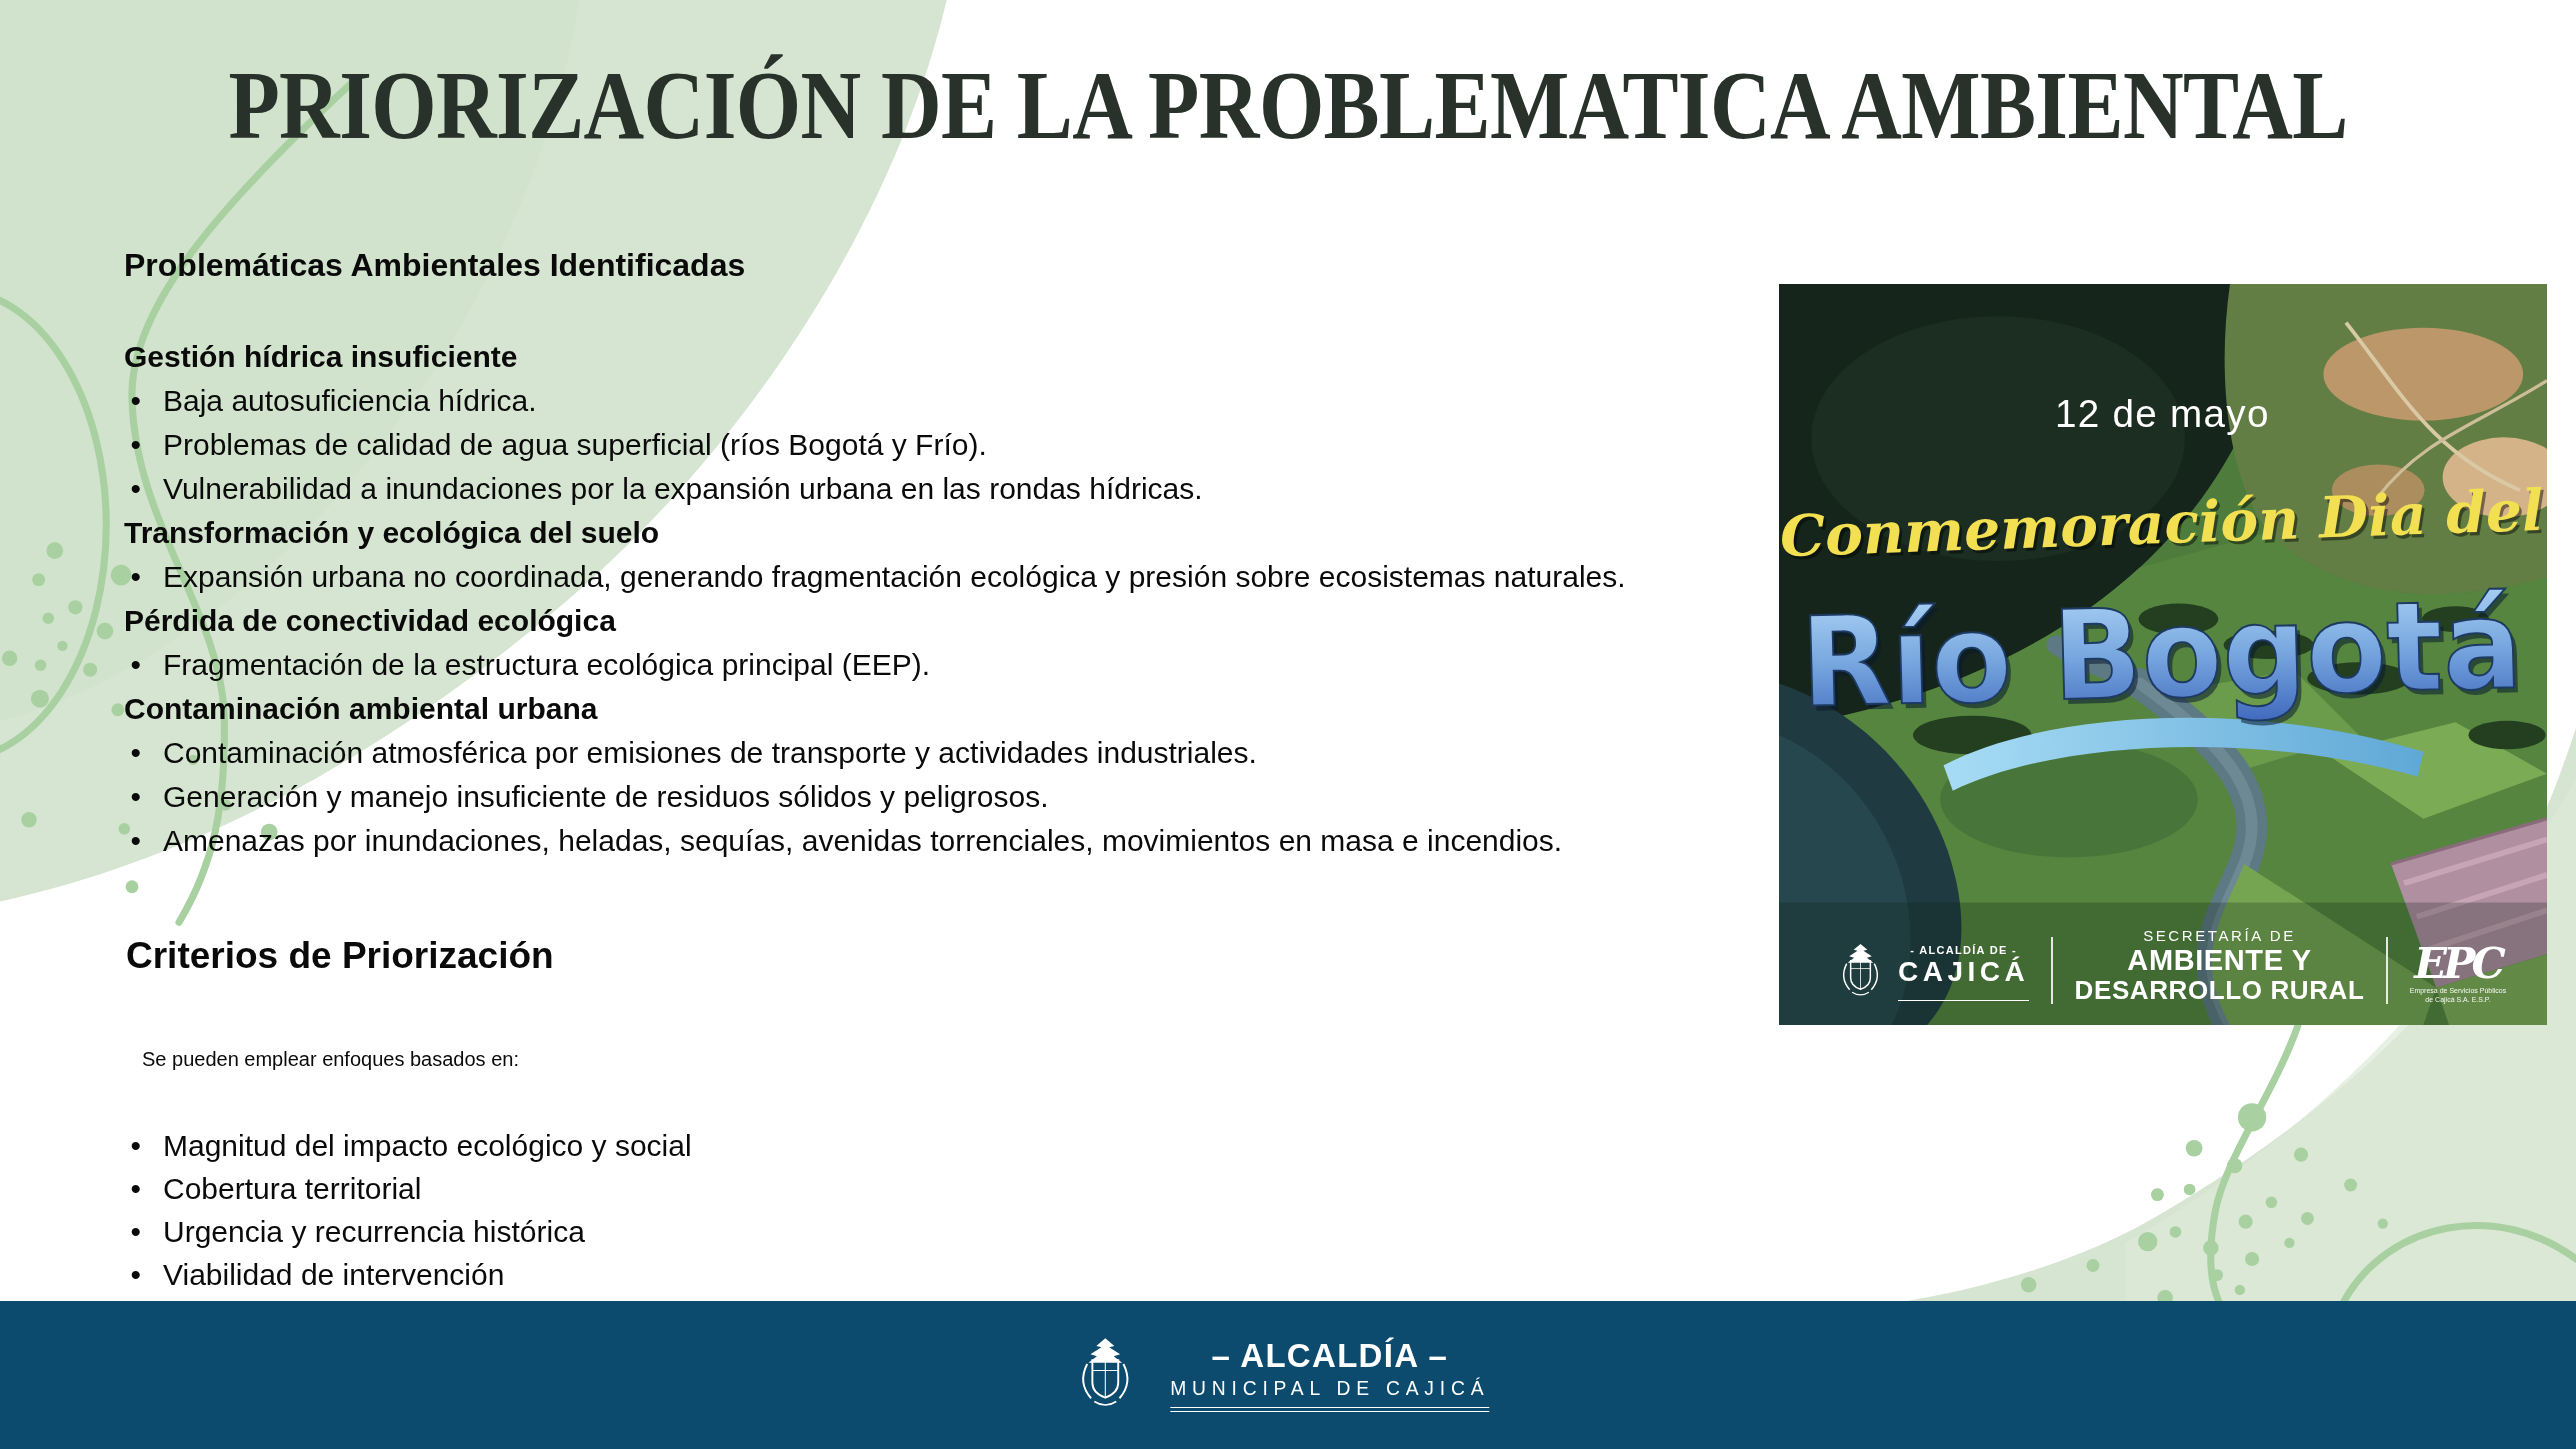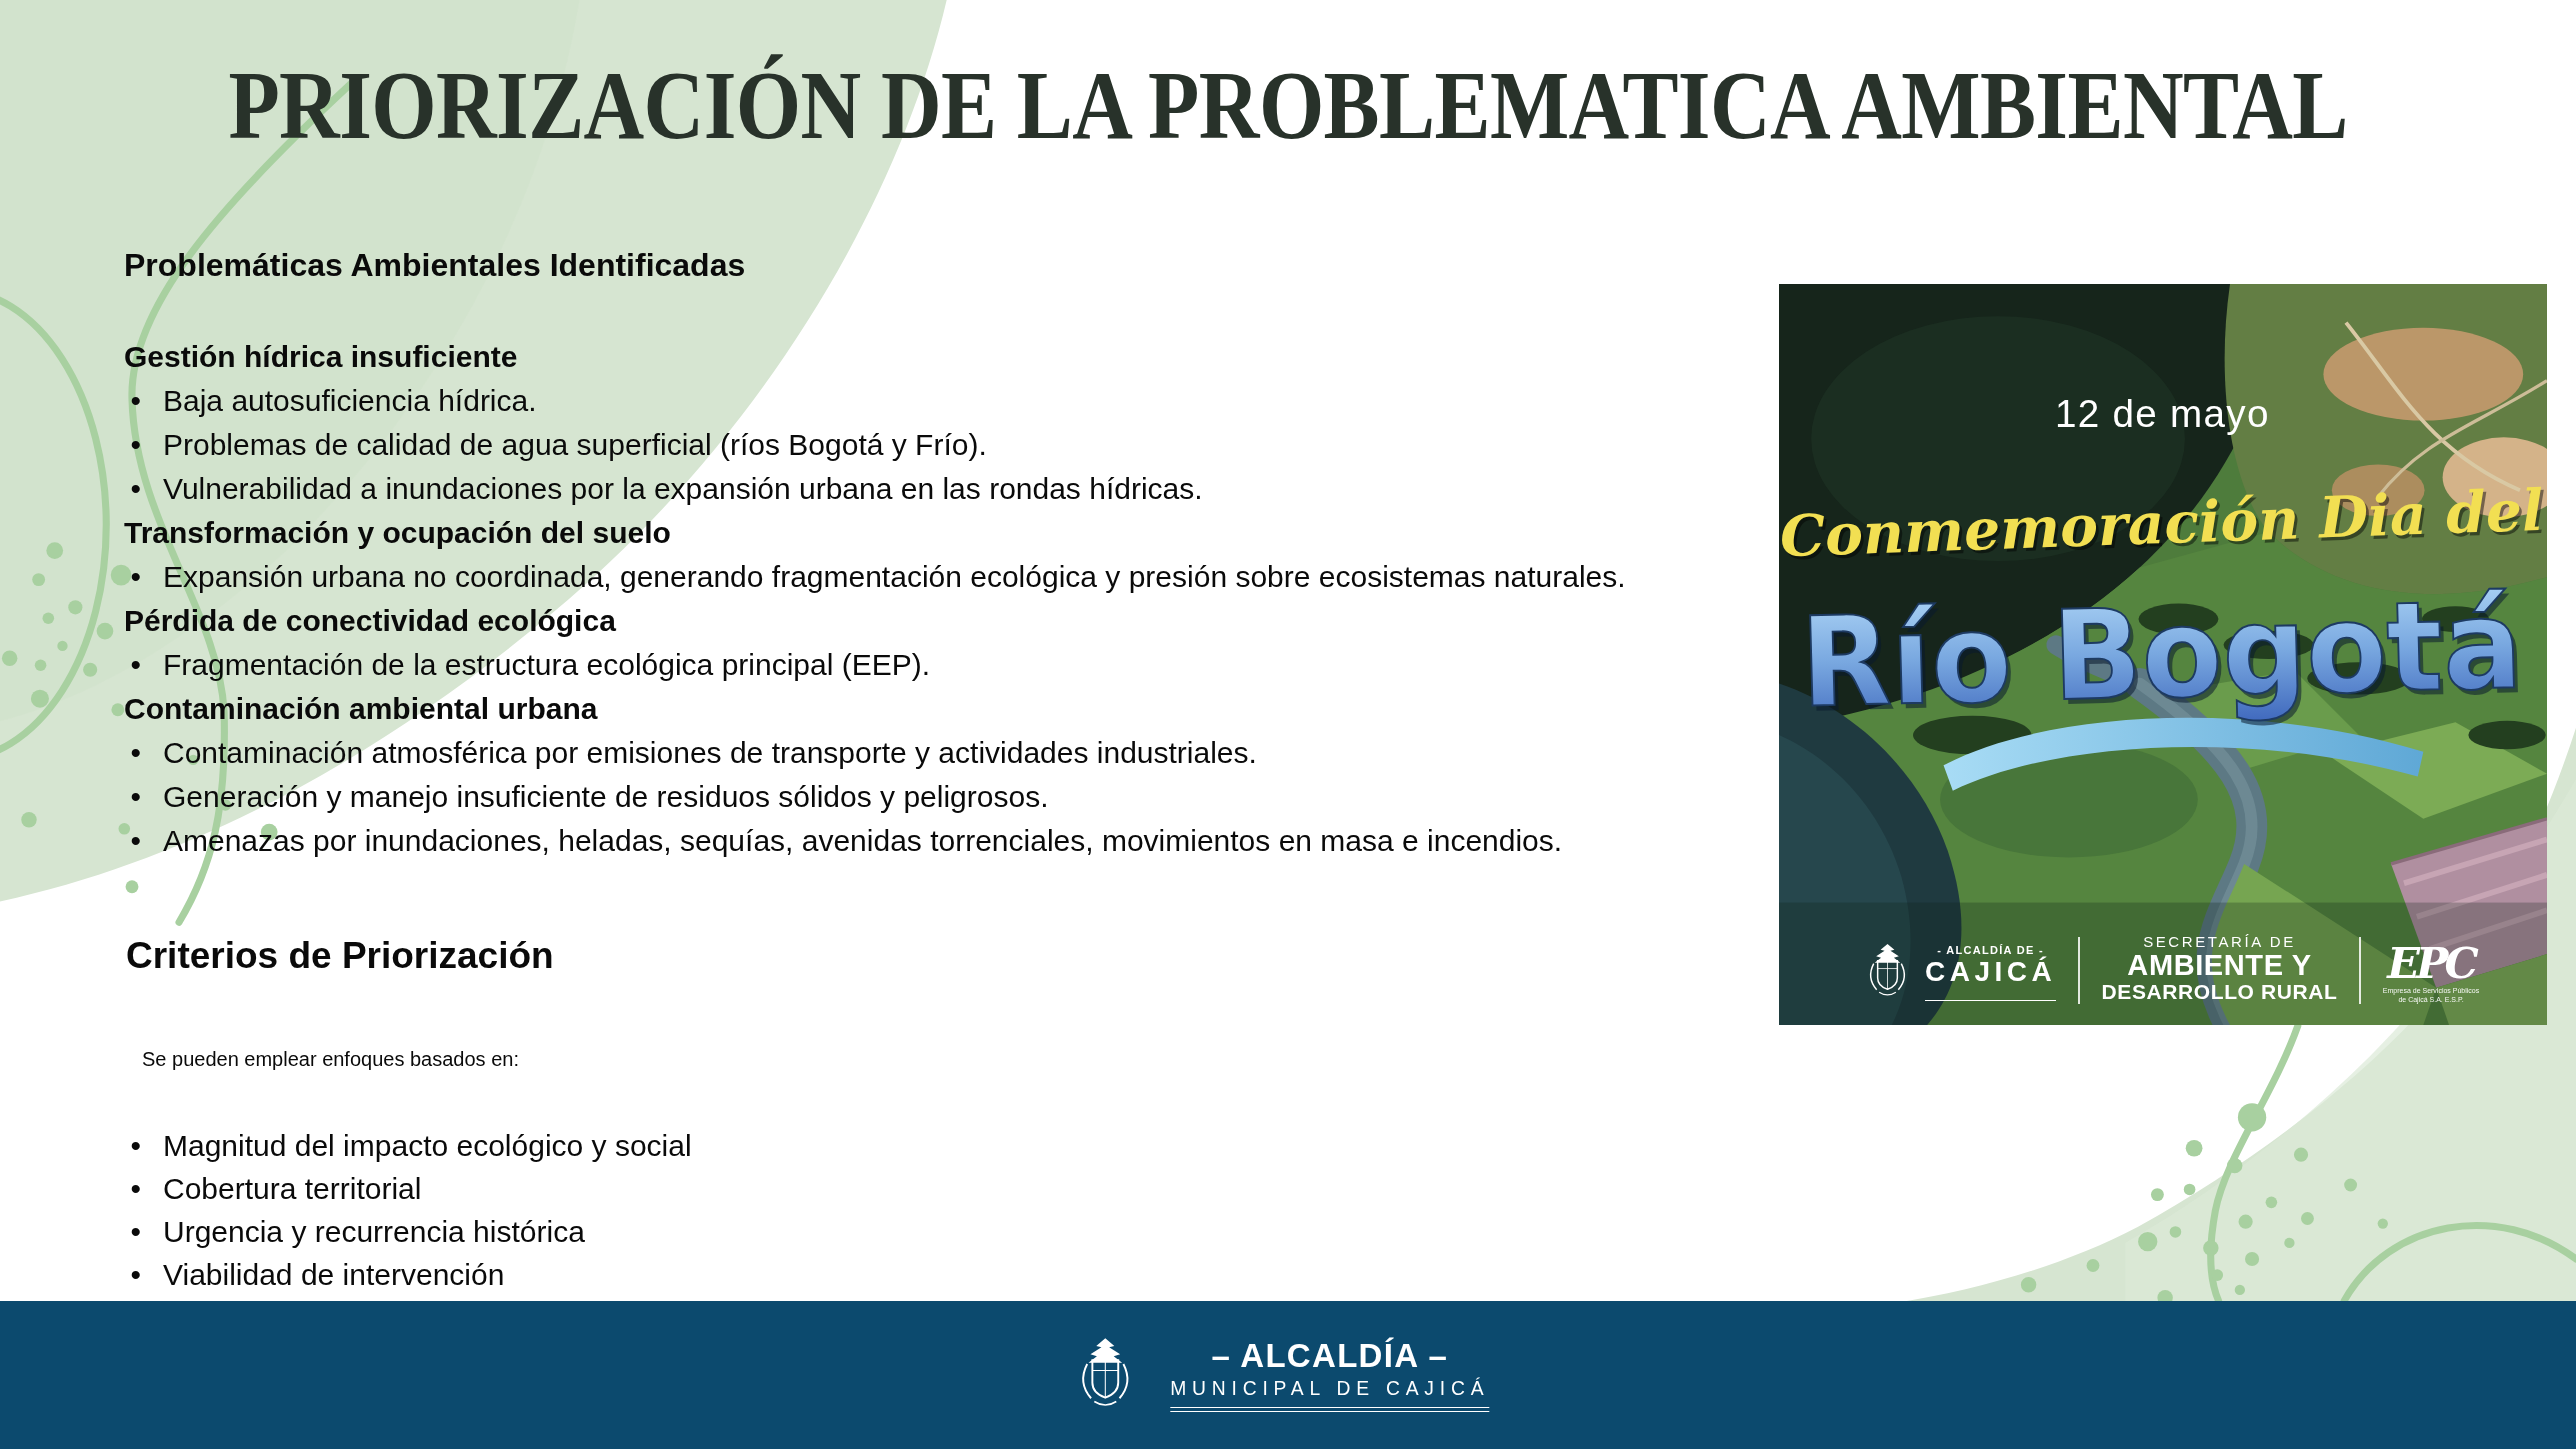--- a/index.html
+++ b/index.html
@@ -37,21 +37,21 @@
   .plg{display:flex;align-items:center;}
   .pl-divider{width:1.3px;height:67px;background:rgba(255,255,255,.85);margin:0 22px;}
   .cajica-group{display:flex;align-items:center;}
   .cajica-text{margin-left:10.3px;text-align:center;}
   .cajica-small{font-size:11px;letter-spacing:1.3px;font-weight:bold;white-space:nowrap;}
   .cajica-big{font-size:28px;font-weight:bold;letter-spacing:4.5px;line-height:31px;
               border-bottom:1.9px double #fff;padding-bottom:13px;}
   .secretaria{text-align:center;line-height:1.08;}
   .secretaria .s1{font-size:15px;letter-spacing:2.6px;}
   .secretaria .s2{font-size:29px;font-weight:bold;letter-spacing:0.6px;}
-  .secretaria .s3{font-size:21px;font-weight:bold;letter-spacing:0.6px;}
+  .secretaria .s3{font-size:26px;font-weight:bold;letter-spacing:0.6px;}
   .epc-group{text-align:center;}
   .epc-mark{font-family:"DejaVu Serif",serif;font-style:italic;font-weight:bold;
             font-size:43px;letter-spacing:-3.9px;line-height:39px;}
   .epc-cap{font-size:7px;line-height:8.4px;margin-top:3.9px;opacity:.95;}
 
   
   .footer{position:absolute;left:0;top:1301px;width:2576px;height:148px;z-index:4;
           display:flex;align-items:center;justify-content:center;}
   .footer-inner{display:flex;align-items:center;transform:translateX(-9.7px);}
   .footer-crest{width:76px;height:84px;margin-right:27px;}
@@ -128,21 +128,21 @@
 
   <h1 class="title" style="color: rgb(40, 50, 42);">PRIORIZACIÓN DE LA PROBLEMATICA AMBIENTAL</h1>
 
   <h2 class="content-heading">Problemáticas Ambientales Identificadas</h2>
 
   <ul class="main-list" id="main-list">
       <li class="line-heading">Gestión hídrica insuficiente</li>
       <li class="line-bullet"><span class="dot">•</span><span>Baja autosuficiencia hídrica.</span></li>
       <li class="line-bullet"><span class="dot">•</span><span>Problemas de calidad de agua superficial (ríos Bogotá y Frío).</span></li>
       <li class="line-bullet"><span class="dot">•</span><span>Vulnerabilidad a inundaciones por la expansión urbana en las rondas hídricas.</span></li>
-      <li class="line-heading">Transformación y ocupación del suelo</li>
+      <li class="line-heading">Transformación y ecológica del suelo</li>
       <li class="line-bullet"><span class="dot">•</span><span>Expansión urbana no coordinada, generando fragmentación ecológica y presión sobre ecosistemas naturales.</span></li>
       <li class="line-heading">Pérdida de conectividad ecológica</li>
       <li class="line-bullet"><span class="dot">•</span><span>Fragmentación de la estructura ecológica principal (EEP).</span></li>
       <li class="line-heading">Contaminación ambiental urbana</li>
       <li class="line-bullet"><span class="dot">•</span><span>Contaminación atmosférica por emisiones de transporte y actividades industriales.</span></li>
       <li class="line-bullet"><span class="dot">•</span><span>Generación y manejo insuficiente de residuos sólidos y peligrosos.</span></li>
       <li class="line-bullet"><span class="dot">•</span><span>Amenazas por inundaciones, heladas, sequías, avenidas torrenciales, movimientos en masa e incendios.</span></li>
     </ul>
 
   <h2 class="criterios-heading">Criterios de Priorización</h2>

